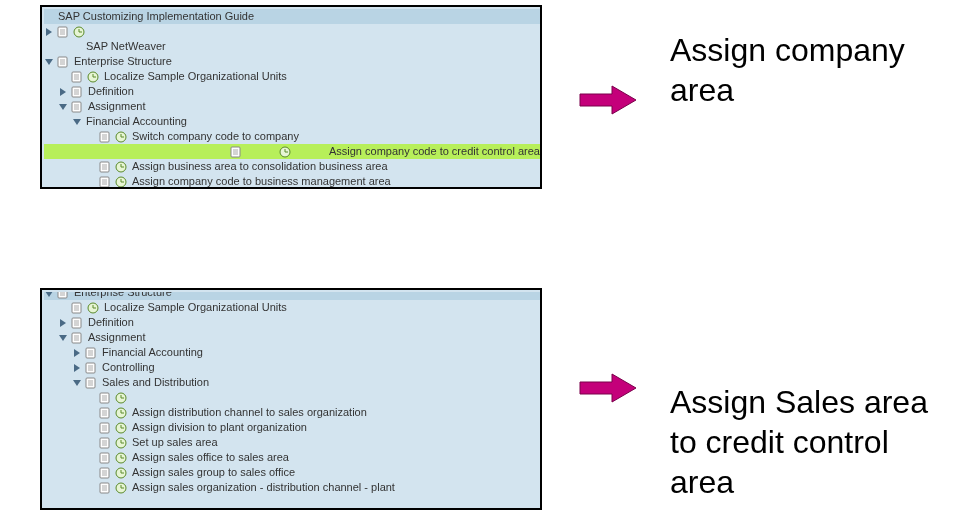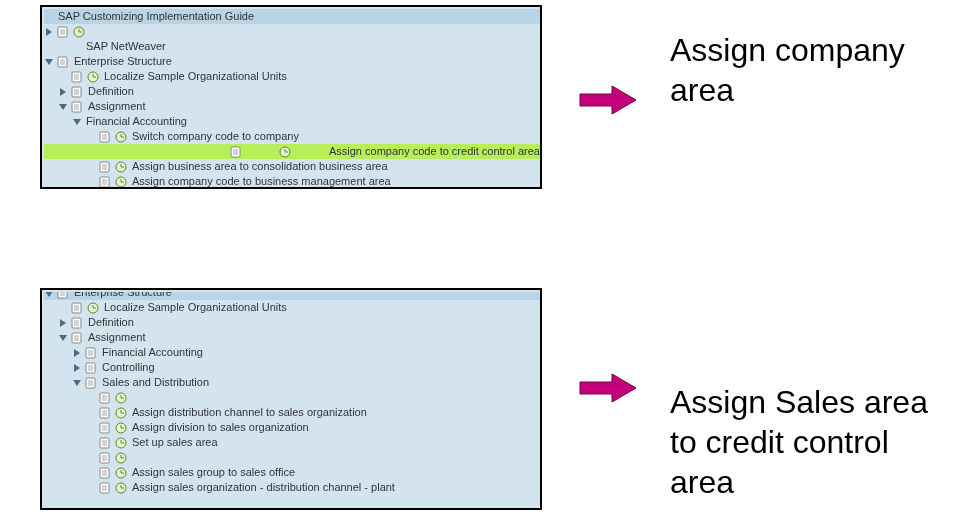--- a/index.html
+++ b/index.html
@@ -453,21 +453,21 @@
             <line x1="3" y1="8" x2="8" y2="8" stroke="#aaa" stroke-width="1"></line>
           </svg>
         </span>
         <span class="clock-icon">
           <svg width="12" height="12">
             <circle cx="6" cy="6" r="5" fill="#e7f5d4" stroke="#5a8a2a" stroke-width="1"></circle>
             <line x1="6" y1="6" x2="6" y2="3" stroke="#5a8a2a" stroke-width="1"></line>
             <line x1="6" y1="6" x2="9" y2="6" stroke="#5a8a2a" stroke-width="1"></line>
           </svg>
         </span>
-        <span class="label thin">Assign division to sales organization</span>
+        <span class="label thin">Assign division to plant organization</span>
       </div>
       <div class="row">
         <span class="indent"></span>
         <span class="indent"></span>
         <span class="indent"></span>
         <span class="tri"></span>
         <span class="doc-icon">
           <svg width="12" height="12">
             <rect x="1" y="1" width="9" height="10" rx="1" fill="#fefefe" stroke="#888" stroke-width="1"></rect>
             <line x1="3" y1="4" x2="8" y2="4" stroke="#aaa" stroke-width="1"></line>
@@ -497,20 +497,21 @@
             <line x1="3" y1="8" x2="8" y2="8" stroke="#aaa" stroke-width="1"></line>
           </svg>
         </span>
         <span class="clock-icon">
           <svg width="12" height="12">
             <circle cx="6" cy="6" r="5" fill="#e7f5d4" stroke="#5a8a2a" stroke-width="1"></circle>
             <line x1="6" y1="6" x2="6" y2="3" stroke="#5a8a2a" stroke-width="1"></line>
             <line x1="6" y1="6" x2="9" y2="6" stroke="#5a8a2a" stroke-width="1"></line>
           </svg>
         </span>
+        <span class="label thin">Assign sales office to sales area</span>
       </div>
       <div class="row">
         <span class="indent"></span>
         <span class="indent"></span>
         <span class="indent"></span>
         <span class="tri"></span>
         <span class="doc-icon">
           <svg width="12" height="12">
             <rect x="1" y="1" width="9" height="10" rx="1" fill="#fefefe" stroke="#888" stroke-width="1"></rect>
             <line x1="3" y1="4" x2="8" y2="4" stroke="#aaa" stroke-width="1"></line>

